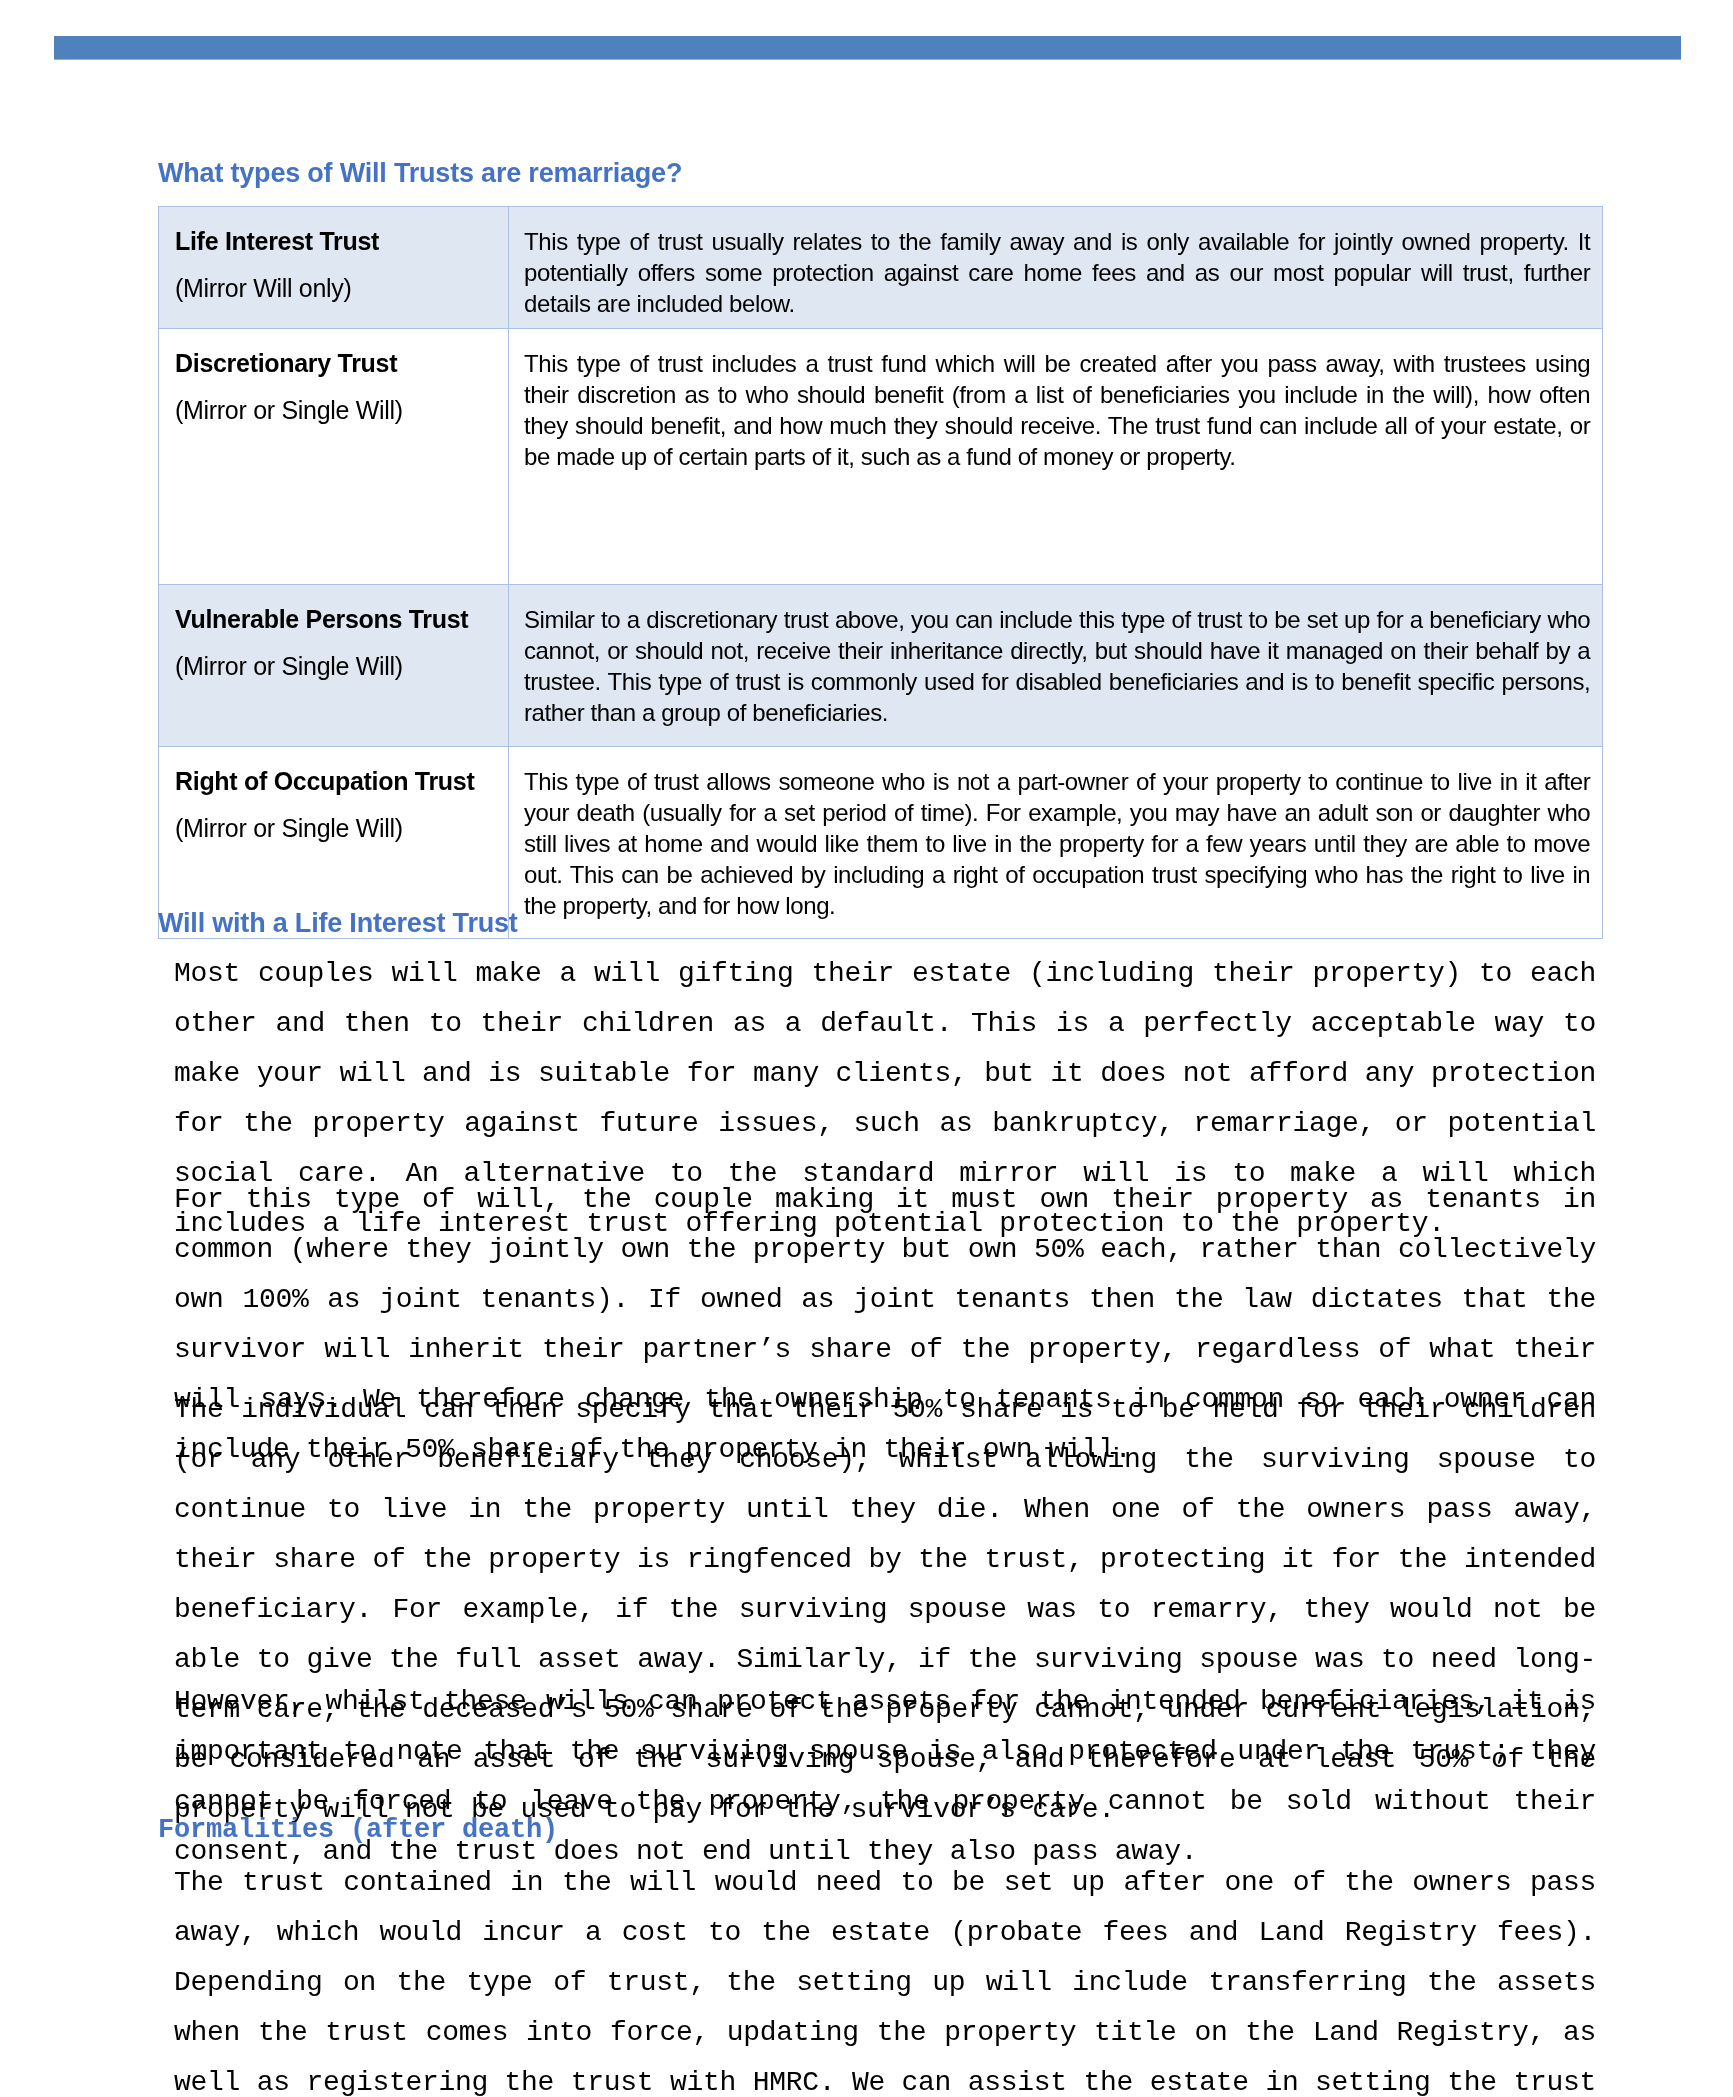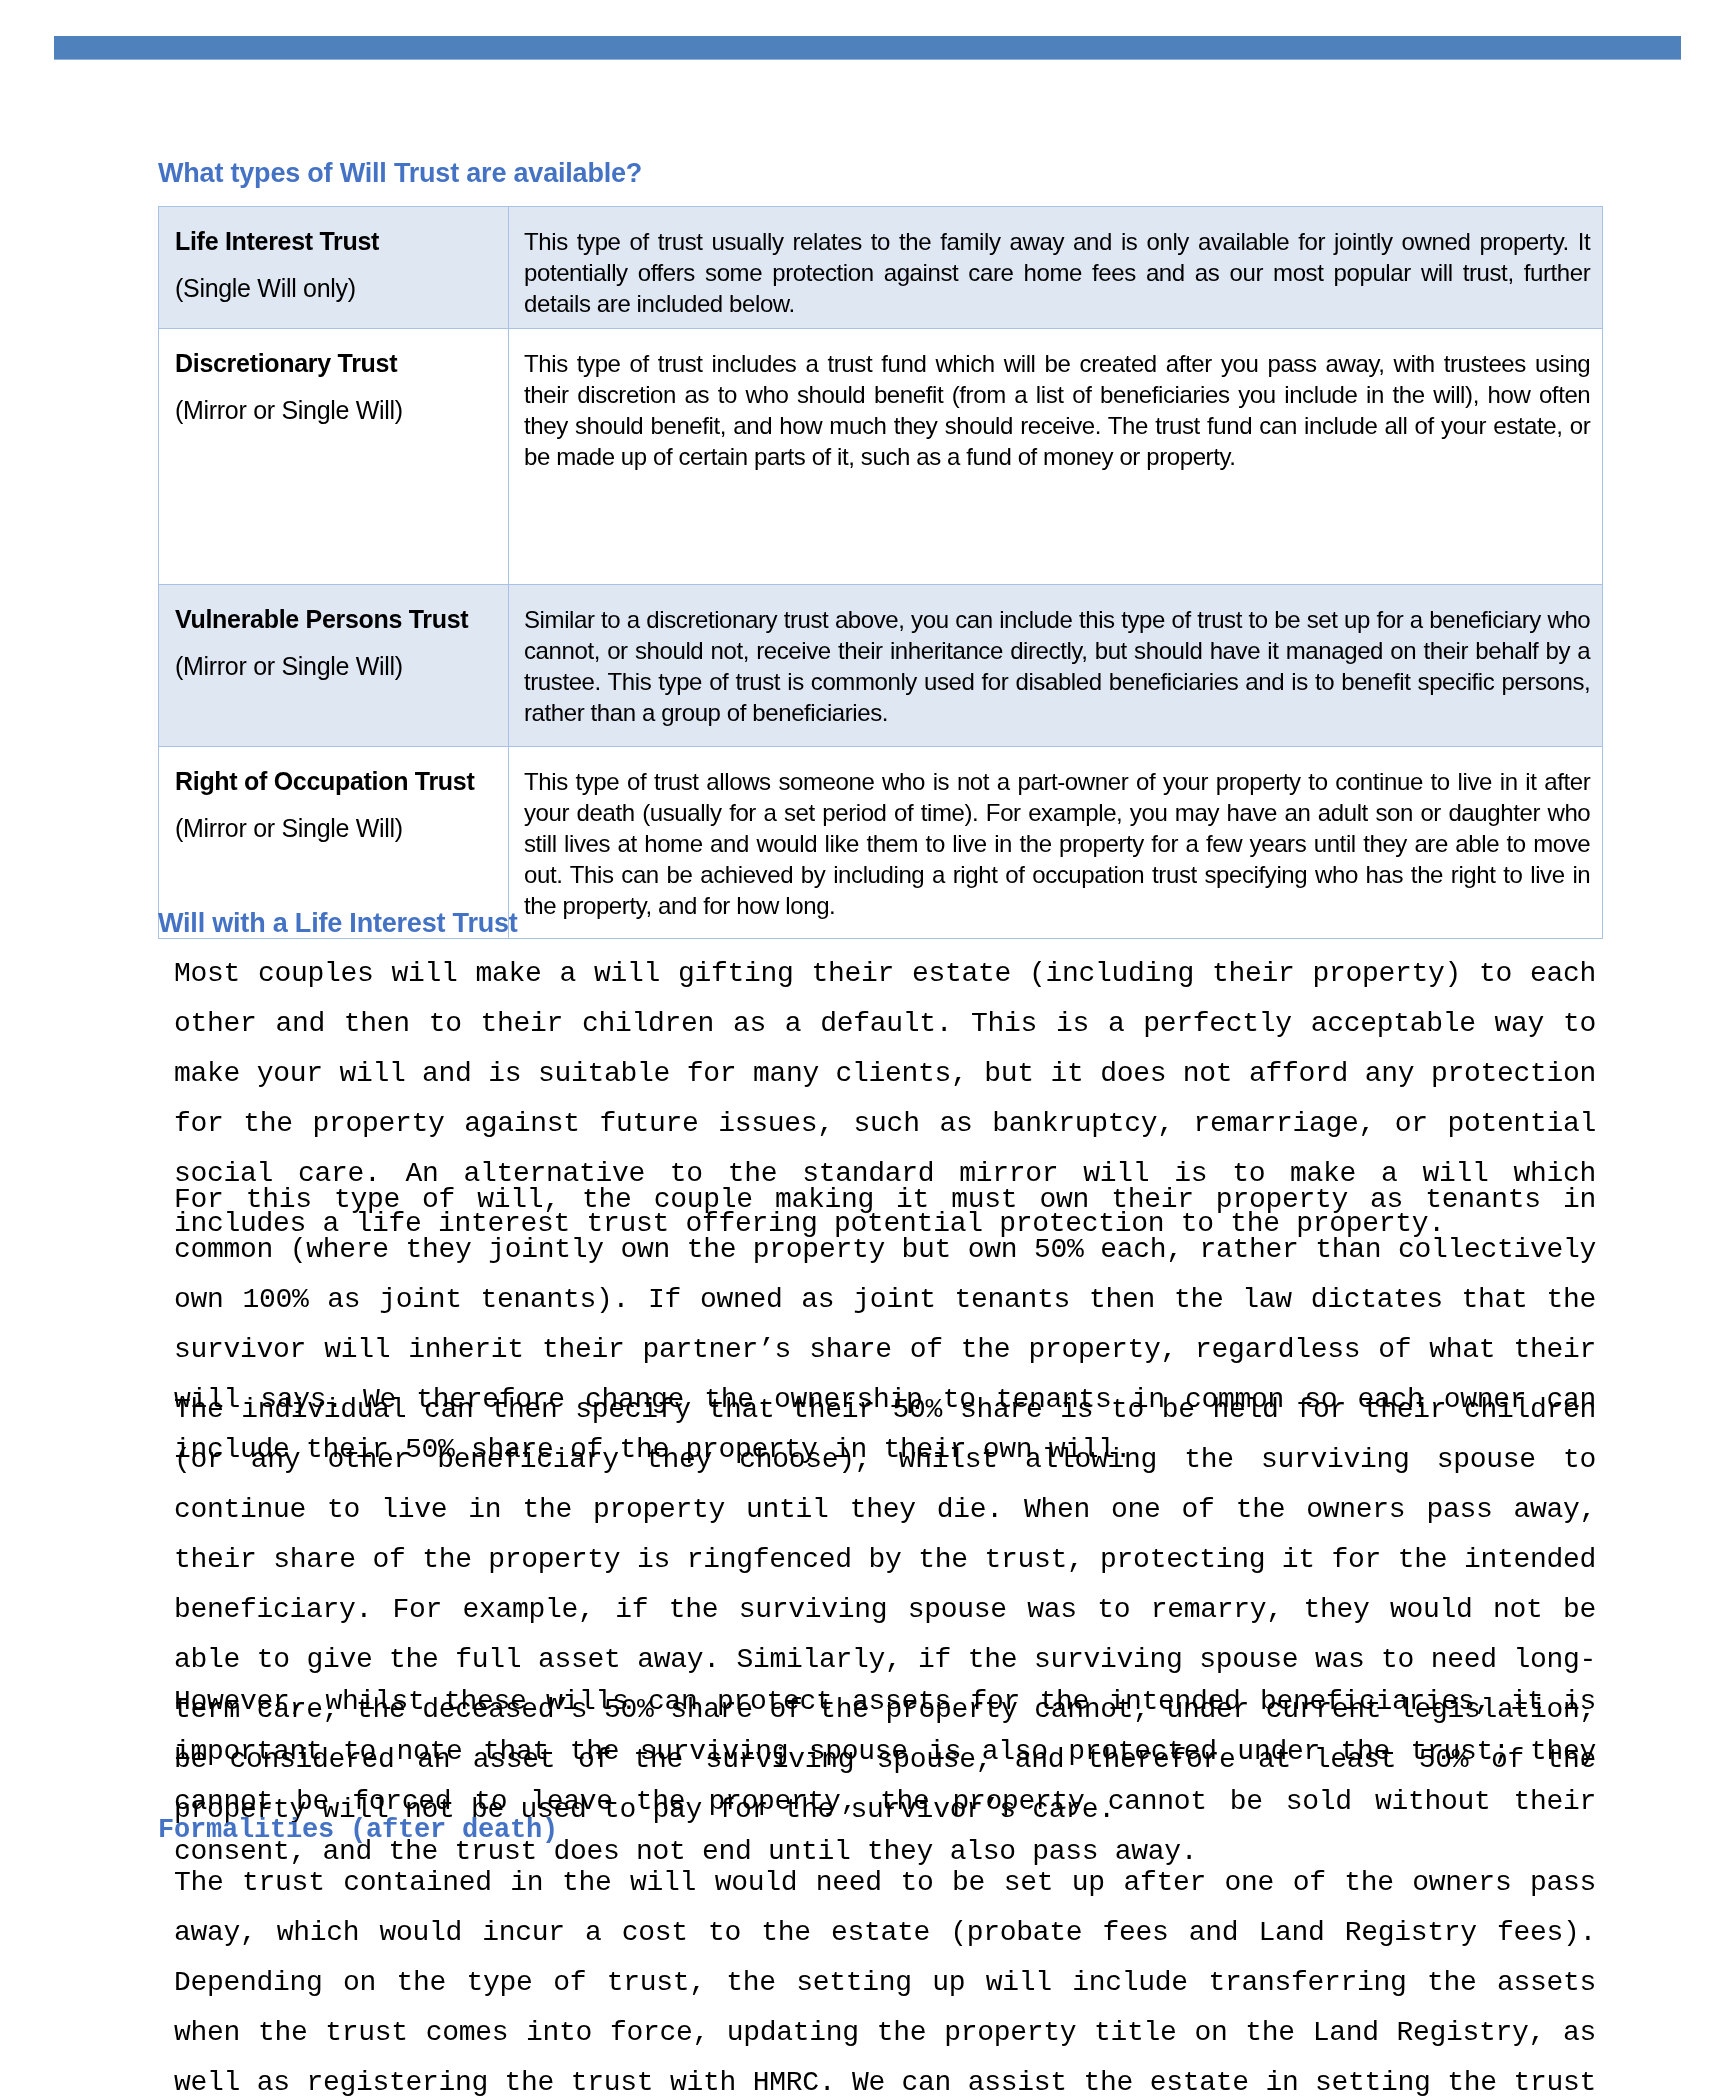--- a/index.html
+++ b/index.html
@@ -100,28 +100,28 @@
     font-family: Liberation Mono, monospace;
   }
 </style>
 </head>
 <body>
 
 <div class="top-bar"></div>
 
 <div class="content">
 
-  <h2 class="section-heading" style="top:156px;">What types of Will Trust are available?</h2>
+  <h2 class="section-heading" style="top:156px;">What types of Will Trusts are remarriage?</h2>
 
   <table class="trust-table">
     <tbody>
         <tr class="shaded" style="height:122px;">
       <td class="col-label">
         <div class="trust-name">Life Interest Trust</div>
-        <div class="trust-scope">(Single Will only)</div>
+        <div class="trust-scope">(Mirror Will only)</div>
       </td>
       <td class="col-desc">
         <div class="trust-desc">This type of trust usually relates to the family away and is only available for jointly owned property. It potentially offers some protection against care home fees and as our most popular will trust, further details are included below.</div>
       </td>
     </tr>
     <tr class="plain" style="height:256px;">
       <td class="col-label">
         <div class="trust-name">Discretionary Trust</div>
         <div class="trust-scope">(Mirror or Single Will)</div>
       </td>

